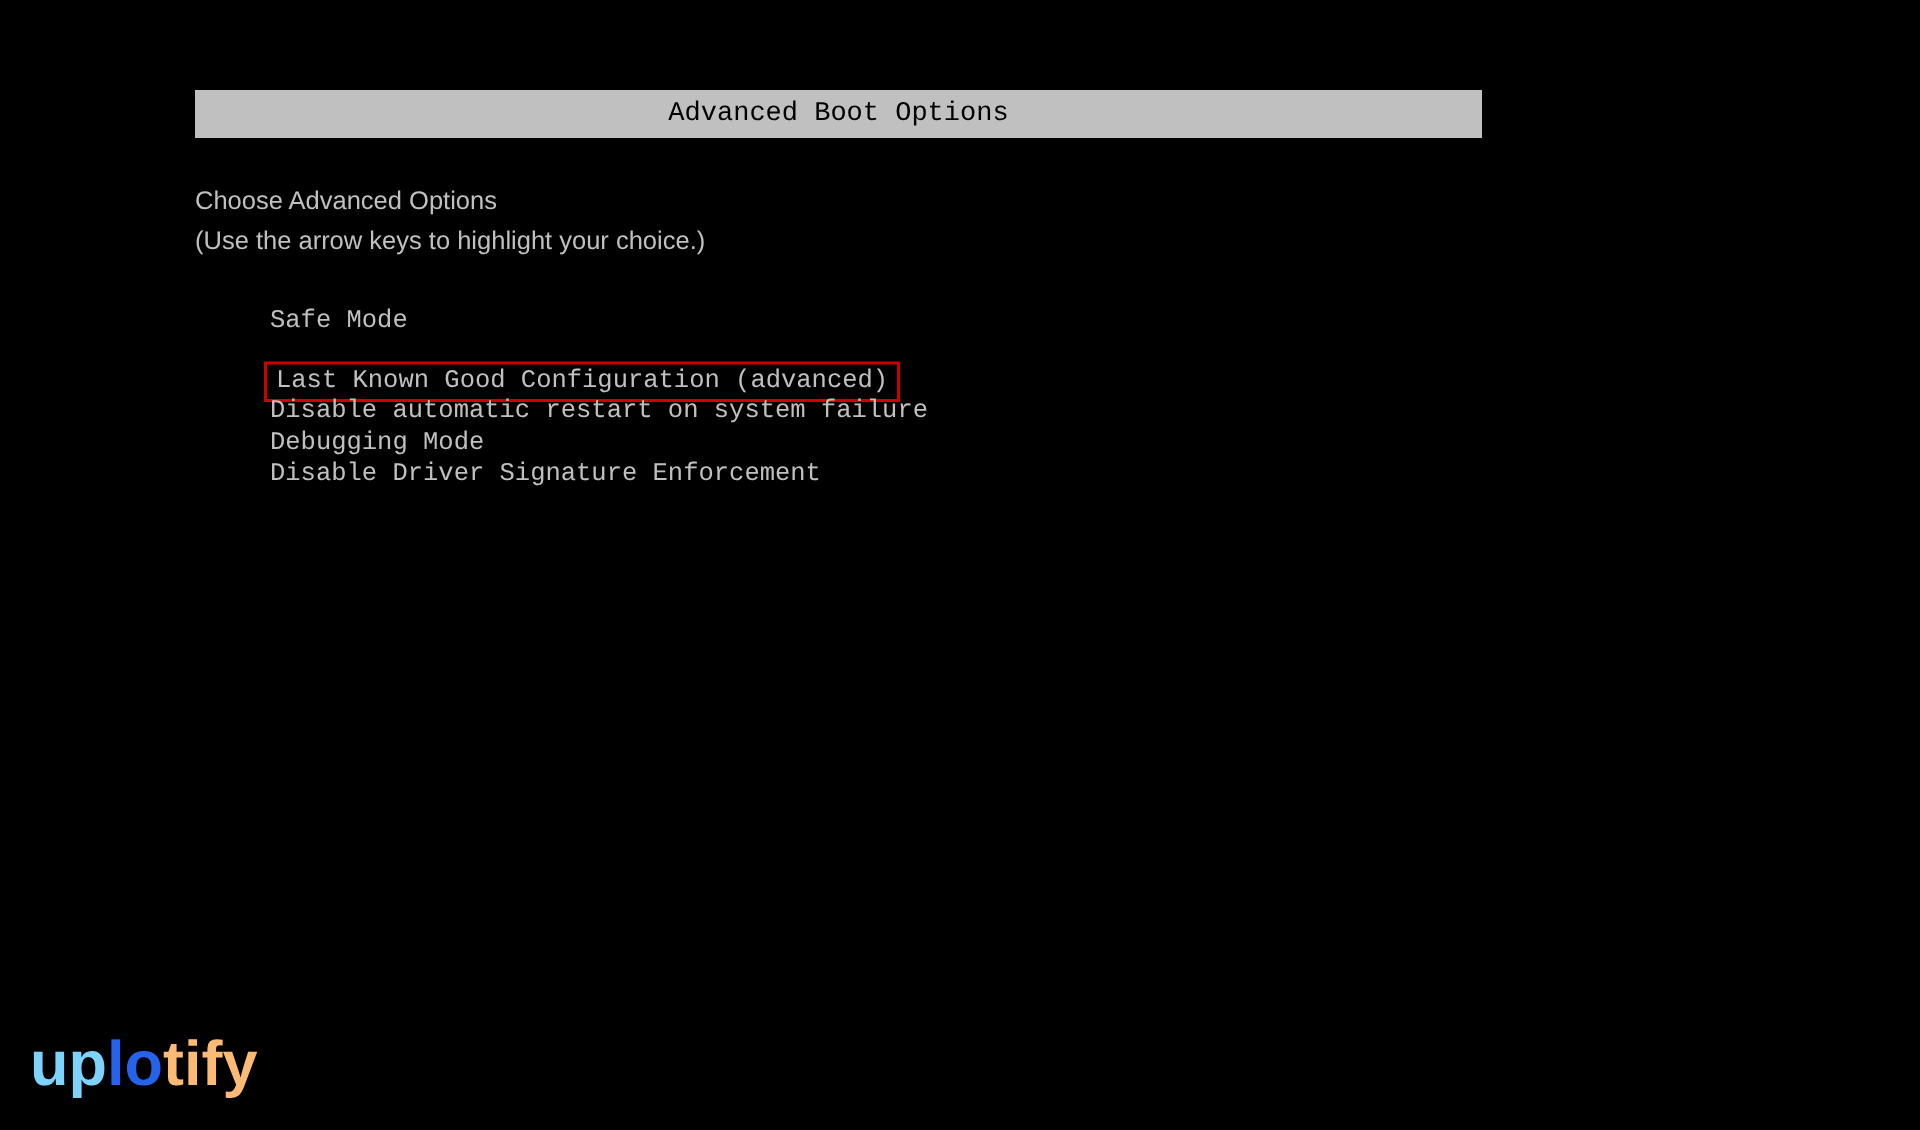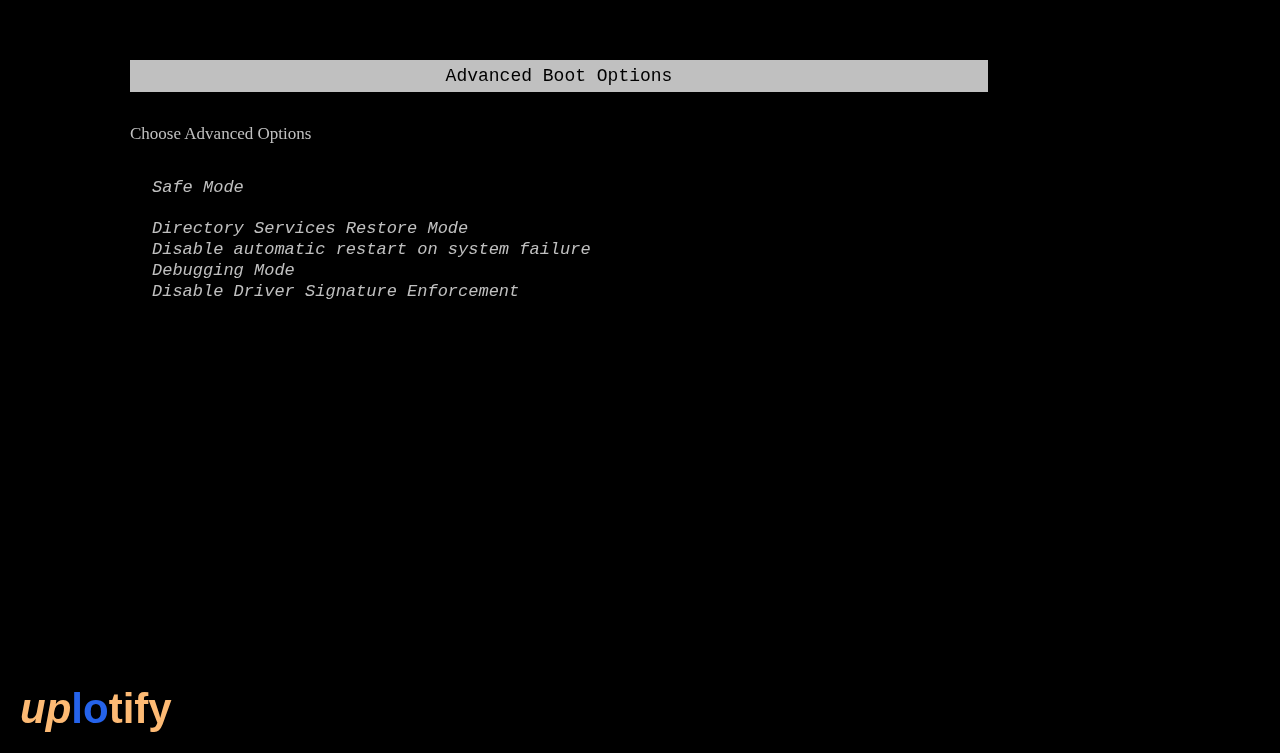--- a/index.html
+++ b/index.html
@@ -43,28 +43,27 @@
 
     .content {
       position: absolute;
       top: 120px;
       left: 130px;
     }
 
     .intro-text {
       color: #c0c0c0;
       font-size: 17px;
-      font-family: Liberation Serif, serif;
+      font-family: Liberation Sans, sans-serif;
       line-height: 1.6;
       margin-bottom: 30px;
     }
 
     .menu-items {
-      margin-left: 22px;
-      font-style: italic;
+      margin-left: 50px;
     }
 
     .menu-item {
       color: #c0c0c0;
       font-size: 17px;
       font-family: 'Courier New', Courier, monospace;
       line-height: 1.0;
       padding: 2px 0;
       cursor: pointer;
     }
@@ -87,22 +86,21 @@
       left: 20px;
     }
 
     .watermark-text {
       font-size: 42px;
       font-family: Arial, sans-serif;
       font-weight: bold;
     }
 
     .watermark-up {
-      color: #fdba74;
-      font-style: italic;
+      color: #7dd3fc;
     }
 
     .watermark-lo {
       color: #2563eb;
     }
 
     .watermark-tify {
       color: #fdba74;
     }
   </style>
@@ -111,35 +109,36 @@
 
 <div class="screen">
 
   <div class="title-bar">
     <span>Advanced Boot Options</span>
   </div>
 
   <div class="content">
     <div class="intro-text">
       <div>Choose Advanced Options</div>
+      <div>(Use the arrow keys to highlight your choice.)</div>
     </div>
 
     <div class="menu-items">
       
       <div class="menu-item">Safe Mode</div>
       
       
 
       <div class="gap"></div>
 
       
       
       
+      <div class="menu-item highlighted">Last Known Good Configuration (advanced)</div>
       
-      <div class="menu-item">Directory Services Restore Mode</div>
       
       <div class="menu-item">Disable automatic restart on system failure</div>
       
       <div class="menu-item">Debugging Mode</div>
       
       <div class="menu-item">Disable Driver Signature Enforcement</div>
 
       <div class="gap"></div>
 
       

